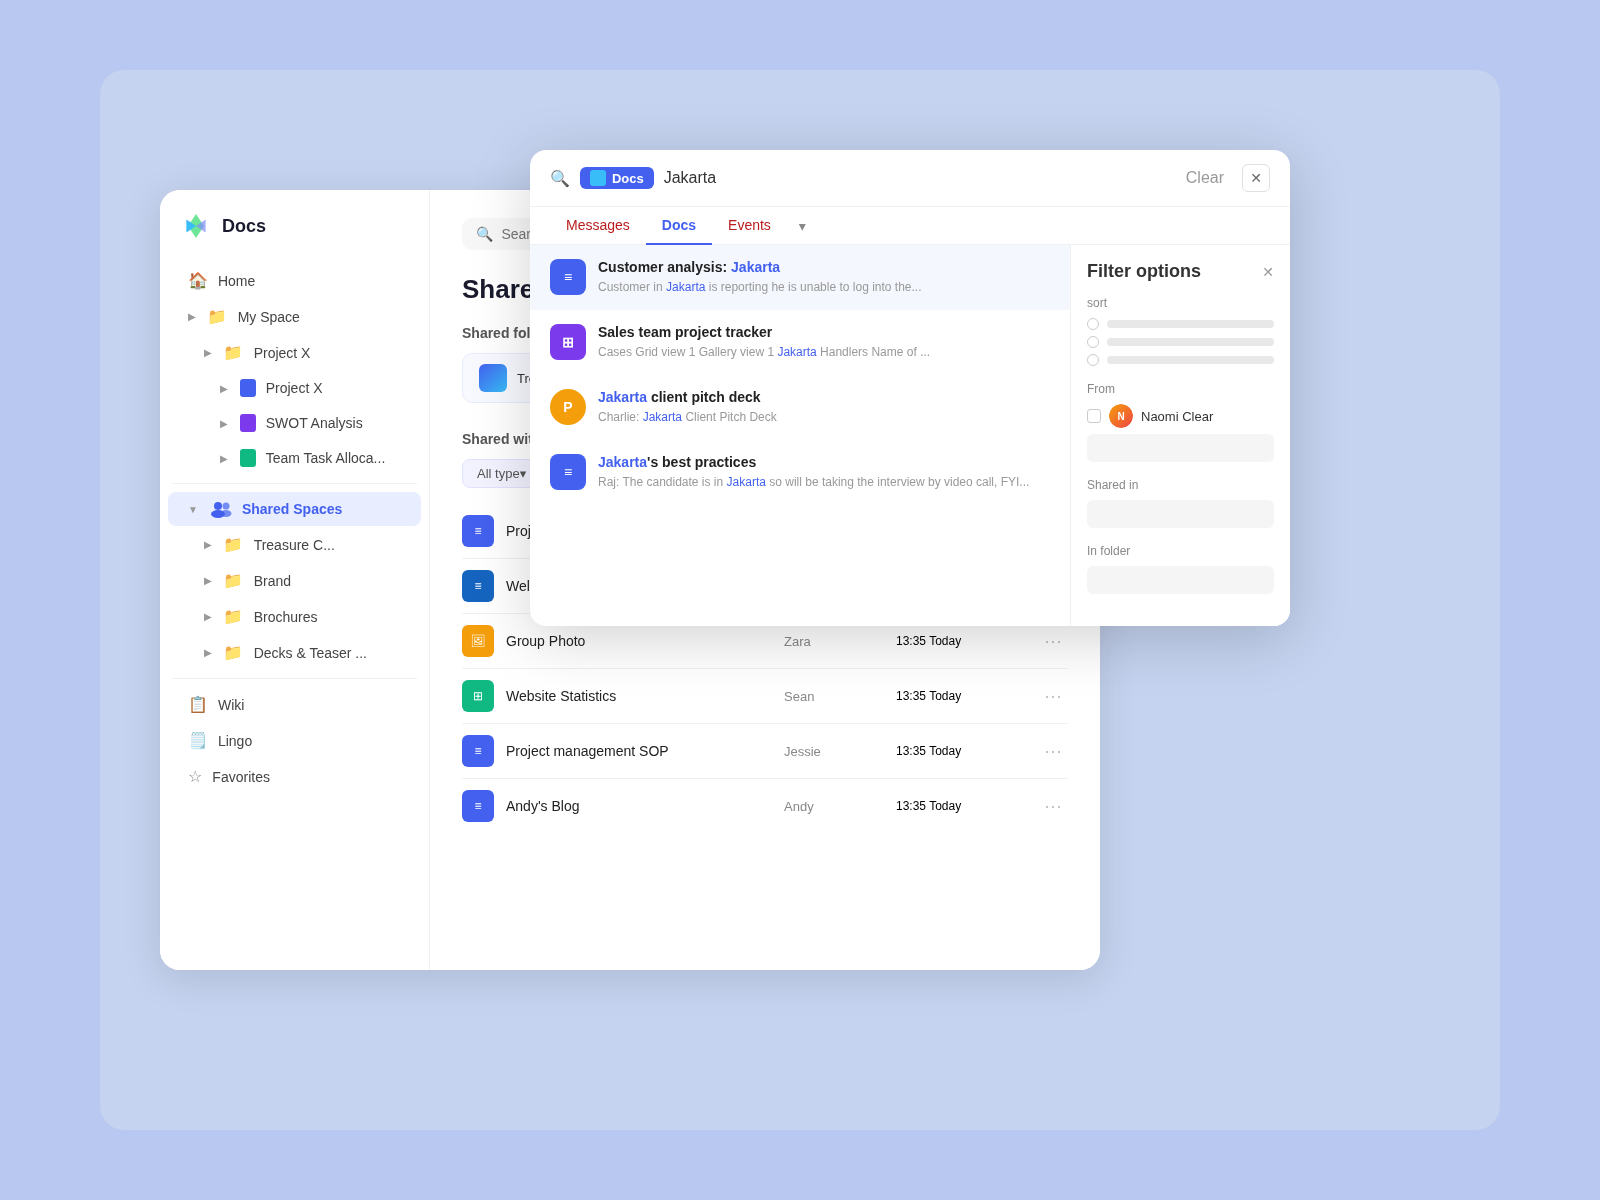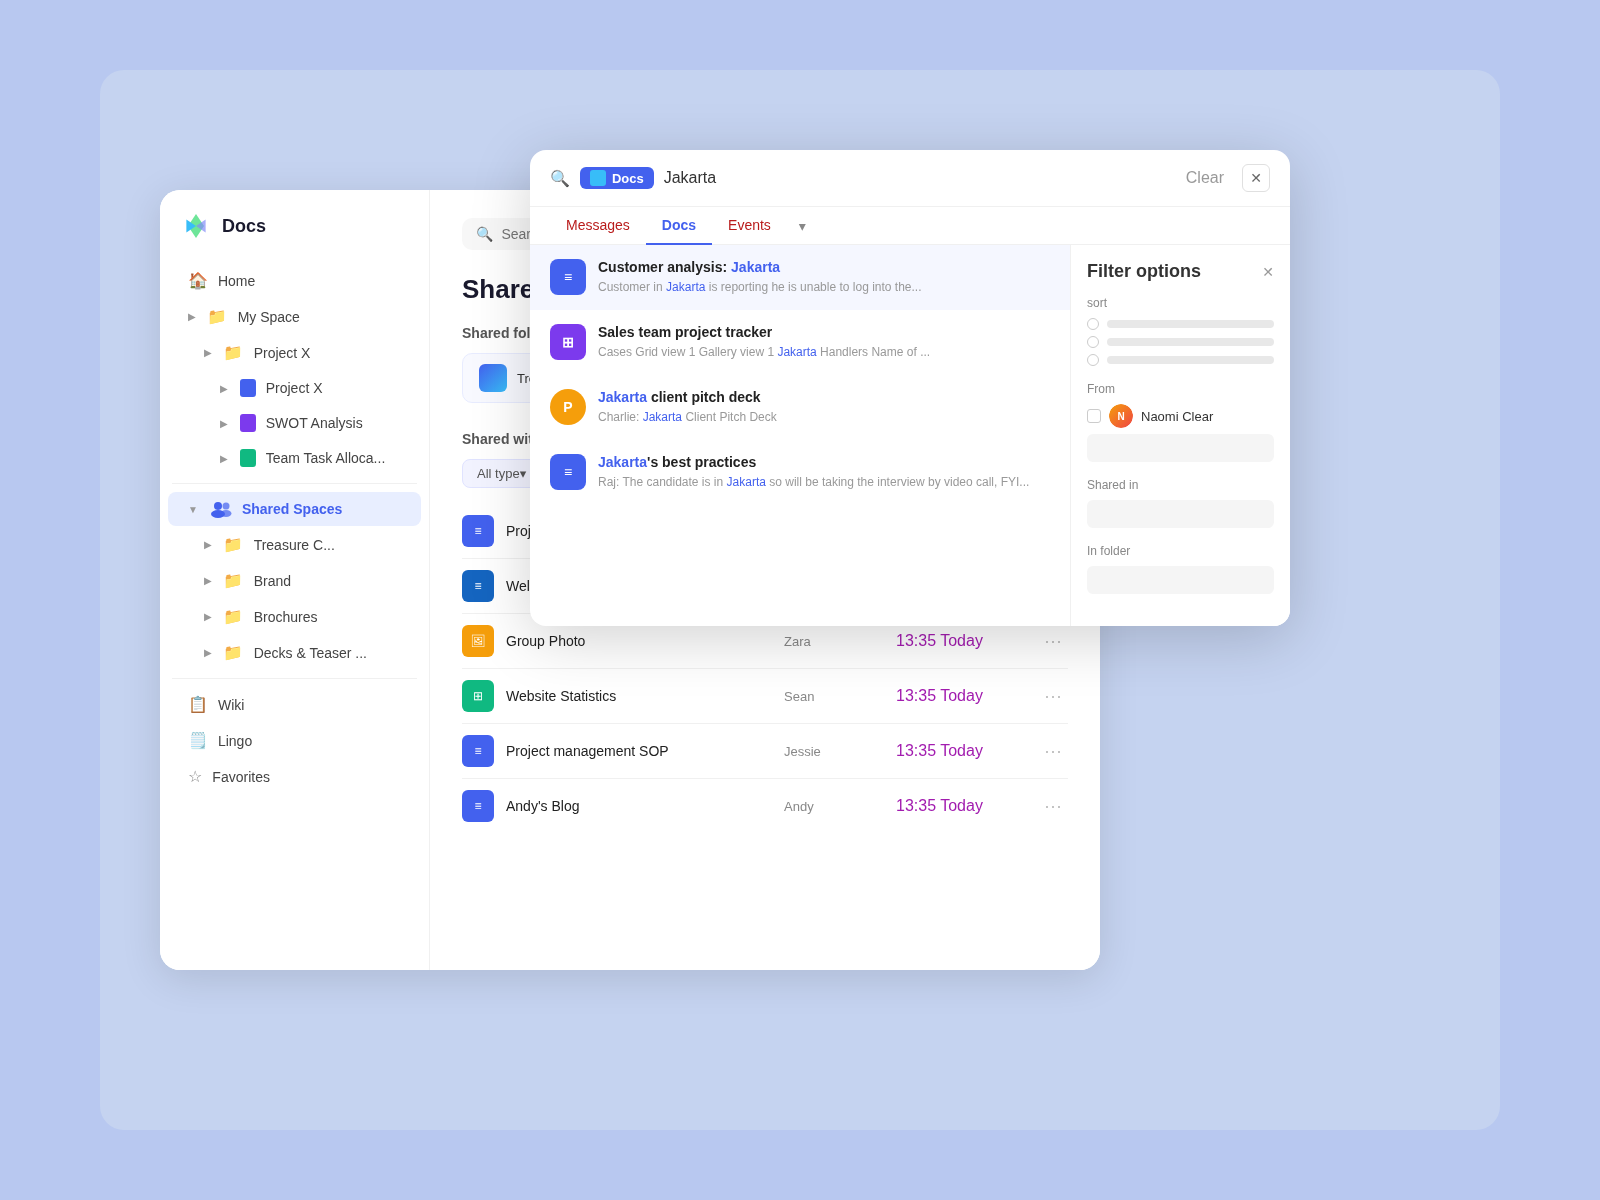--- a/index.html
+++ b/index.html
@@ -202,21 +202,21 @@
     .file-name {
       flex: 1;
       font-size: 14px;
       color: #222;
       font-weight: 500;
       display: flex;
       align-items: center;
       gap: 8px;
     }
     .file-owner { width: 100px; font-size: 13px; color: #888; }
-    .file-time { width: 130px; font-size: 16px; color: #a21caf; }
+    .file-time { width: 130px; font-size: 12px; color: #000000; }
     .file-more { width: 30px; font-size: 18px; color: #bbb; cursor: pointer; text-align: center; }
     .star-icon { color: #f59e0b; font-size: 14px; }
 
     
     .search-overlay {
       position: absolute;
       left: 430px;
       top: 80px;
       width: 760px;
       background: #fff;

